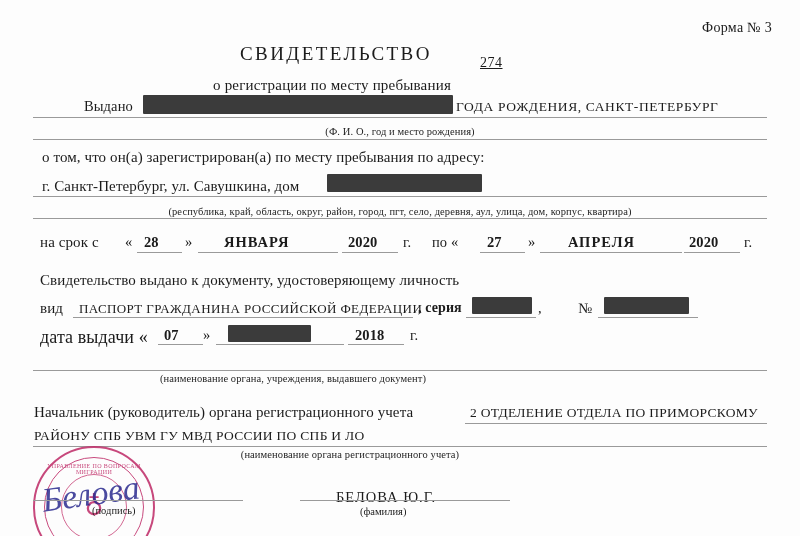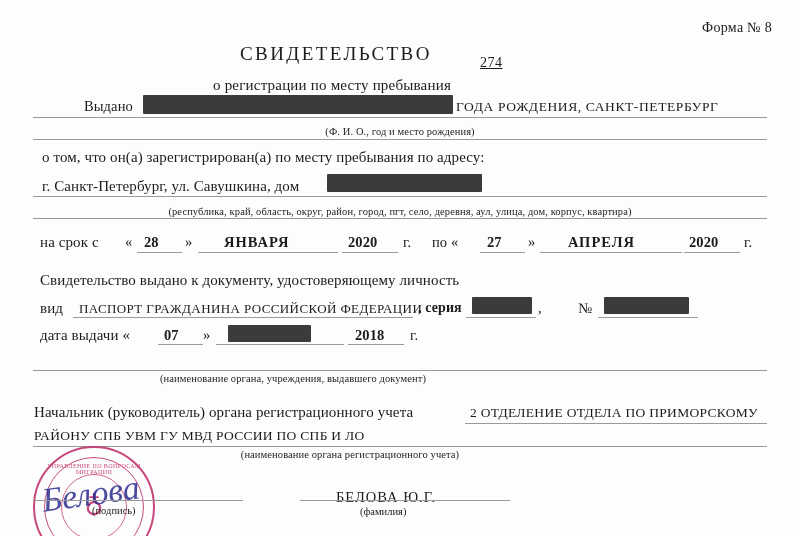--- a/index.html
+++ b/index.html
@@ -156,21 +156,21 @@
     left: 360px;
     top: 506px;
     font-size: 10.5px;
   }
 </style>
 </head>
 <body>
 
 <div class="page">
 
-  <div class="form-no">Форма № 8</div>
+  <div class="form-no">Форма № 3</div>
 
   <div class="title">СВИДЕТЕЛЬСТВО</div>
   <div class="title-num">274</div>
   <div class="subtitle">о регистрации по месту пребывания</div>
 
   <div class="txt" style="left:84px; top:98px;">Выдано</div>
   <div class="redact" style="left:143px; top:95px; width:310px; height:19px;"></div>
   <div class="txt caps" style="left:456px; top:99px; font-size:13.5px;">ГОДА РОЖДЕНИЯ, САНКТ-ПЕТЕРБУРГ</div>
   <div class="rule" style="left:33px; top:117px; width:734px;"></div>
   <div class="rule" style="left:33px; top:139px; width:734px;"></div>
@@ -210,21 +210,21 @@
   <div class="txt" style="left:79px; top:301px; font-size:13px; letter-spacing:.4px;">ПАСПОРТ ГРАЖДАНИНА РОССИЙСКОЙ ФЕДЕРАЦИИ</div>
   <div class="txt" style="left:418px; top:300px; font-size:14px;font-weight:bold;">, серия</div>
   <div class="redact" style="left:472px; top:297px; width:60px; height:17px;"></div>
   <div class="txt" style="left:538px; top:300px;">,</div>
   <div class="txt" style="left:578px; top:300px;">№</div>
   <div class="redact" style="left:604px; top:297px; width:85px; height:17px;"></div>
   <div class="rule" style="left:73px; top:317px; width:340px;"></div>
   <div class="rule" style="left:466px; top:317px; width:70px;"></div>
   <div class="rule" style="left:598px; top:317px; width:100px;"></div>
 
-  <div class="txt" style="left:40px; top:327px; font-size:15px;">дата выдачи «</div>
+  <div class="txt" style="left:40px; top:327px; font-size:18px;">дата выдачи «</div>
   <div class="txt" style="left:164px; top:327px; font-weight:bold;">07</div>
   <div class="txt" style="left:203px; top:327px;">»</div>
   <div class="redact" style="left:228px; top:325px; width:83px; height:17px;"></div>
   <div class="txt" style="left:355px; top:327px; font-weight:bold;">2018</div>
   <div class="txt" style="left:410px; top:327px;">г.</div>
   <div class="rule" style="left:158px; top:344px; width:45px;"></div>
   <div class="rule" style="left:216px; top:344px; width:128px;"></div>
   <div class="rule" style="left:348px; top:344px; width:56px;"></div>
 
   <div class="rule" style="left:33px; top:370px; width:734px;"></div>

